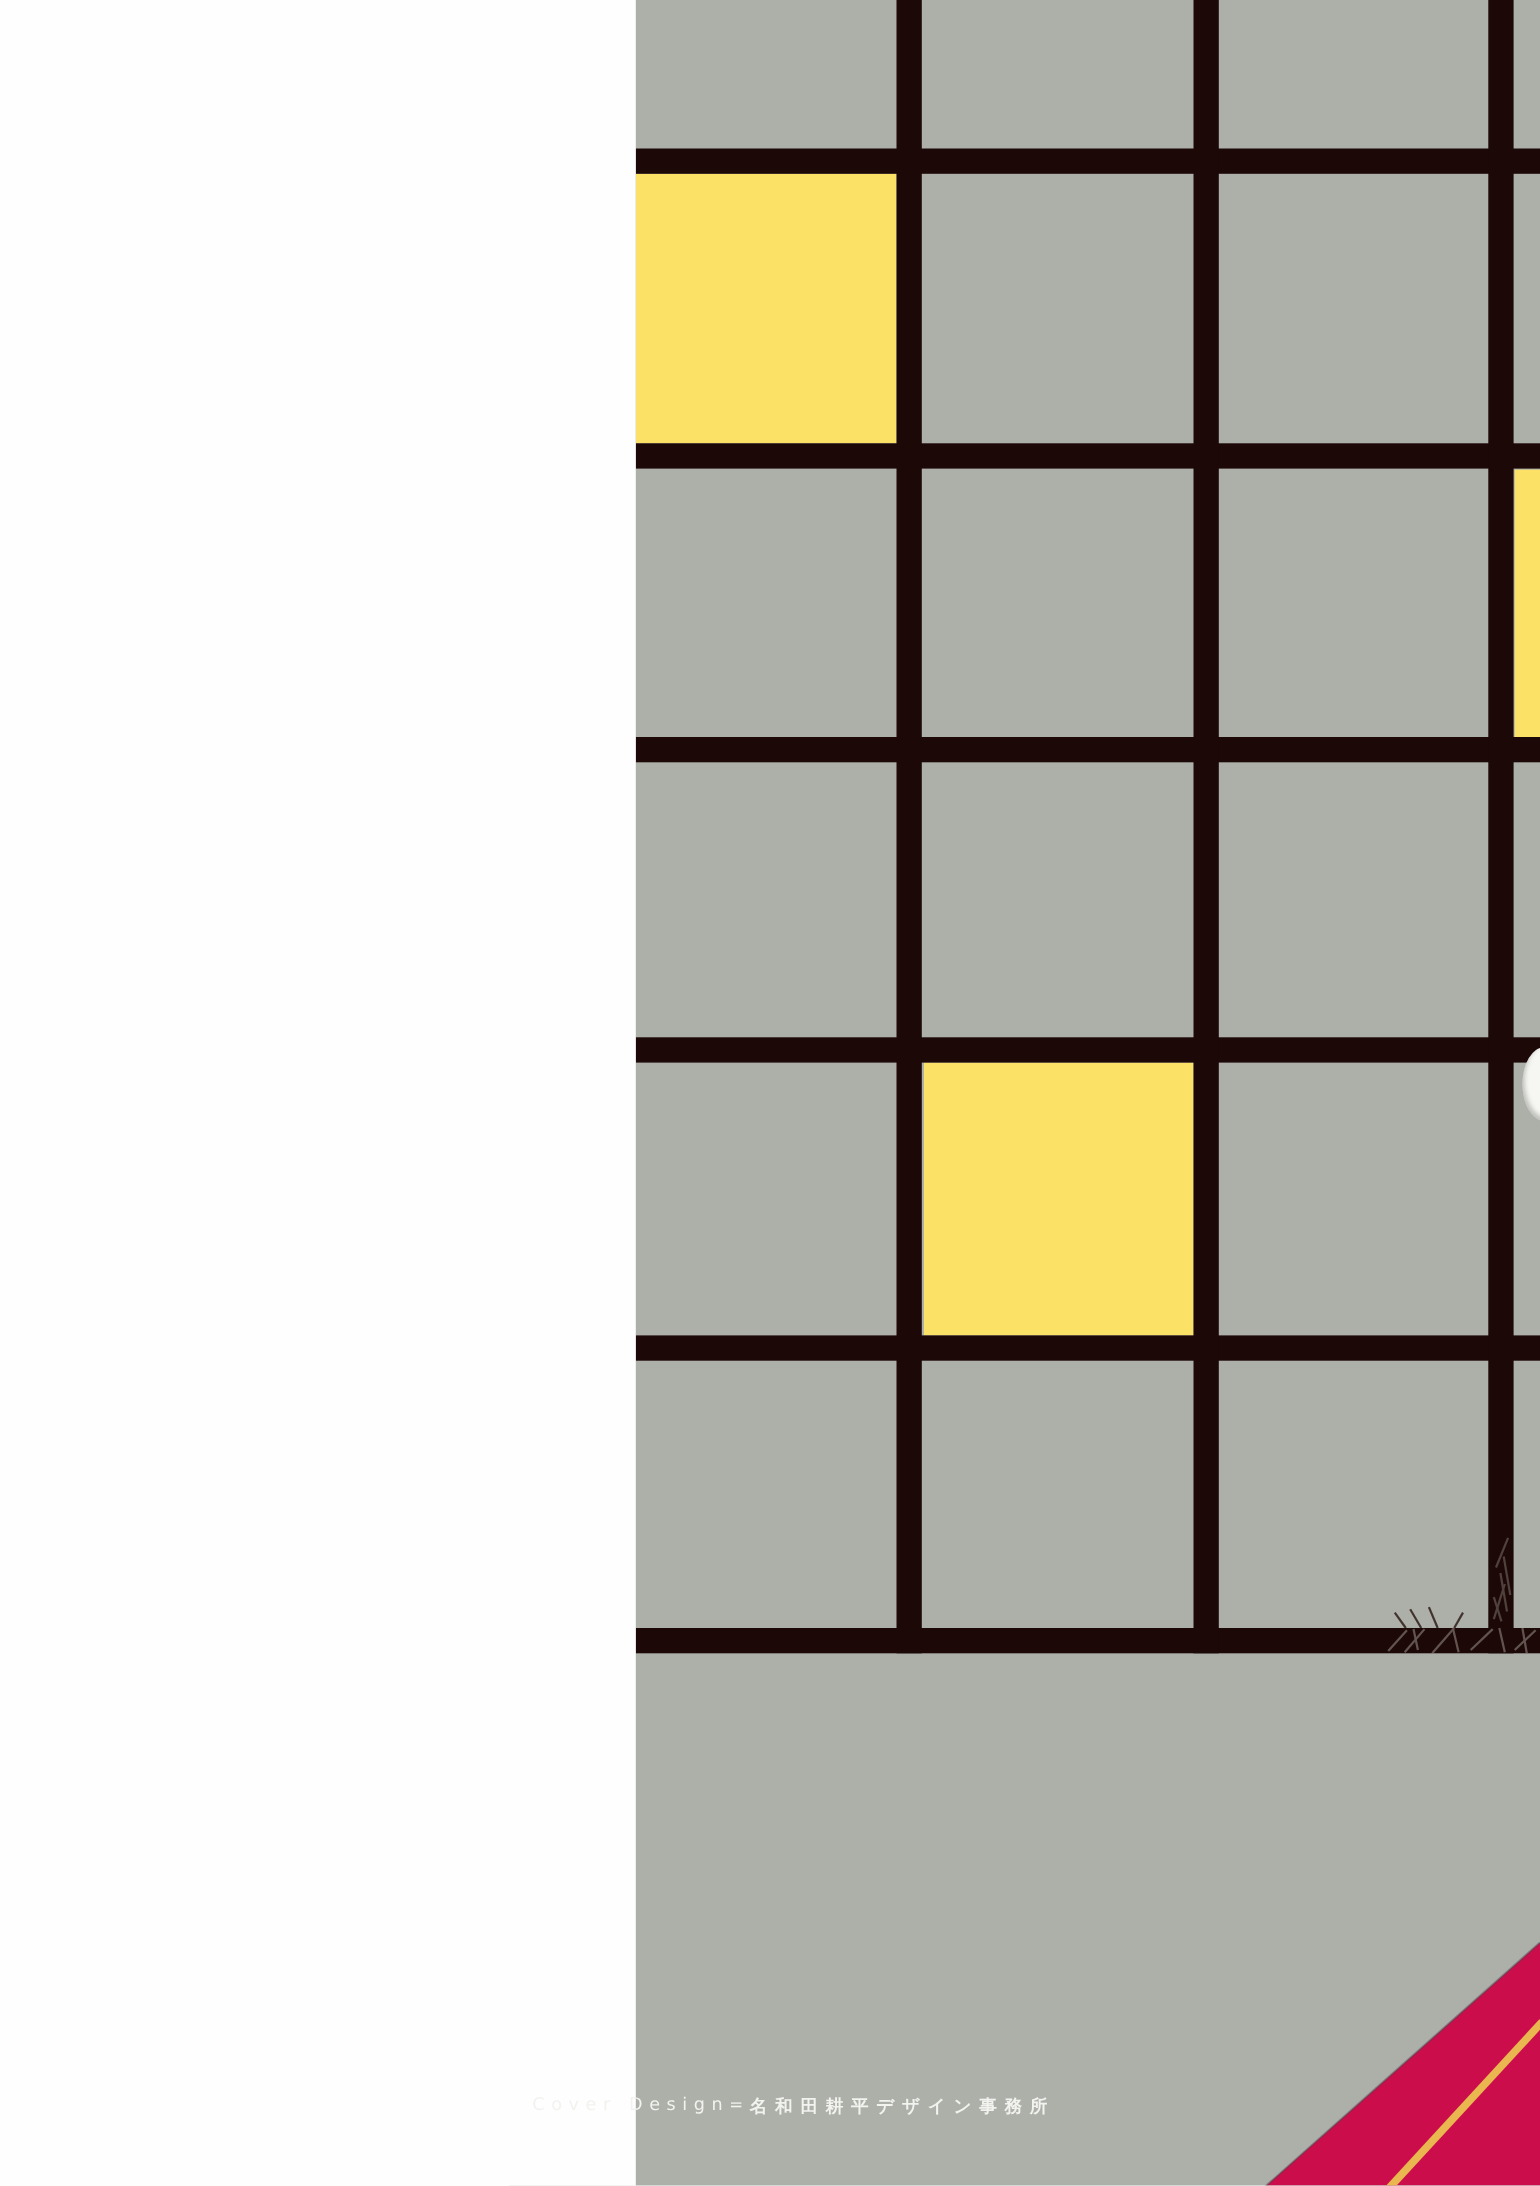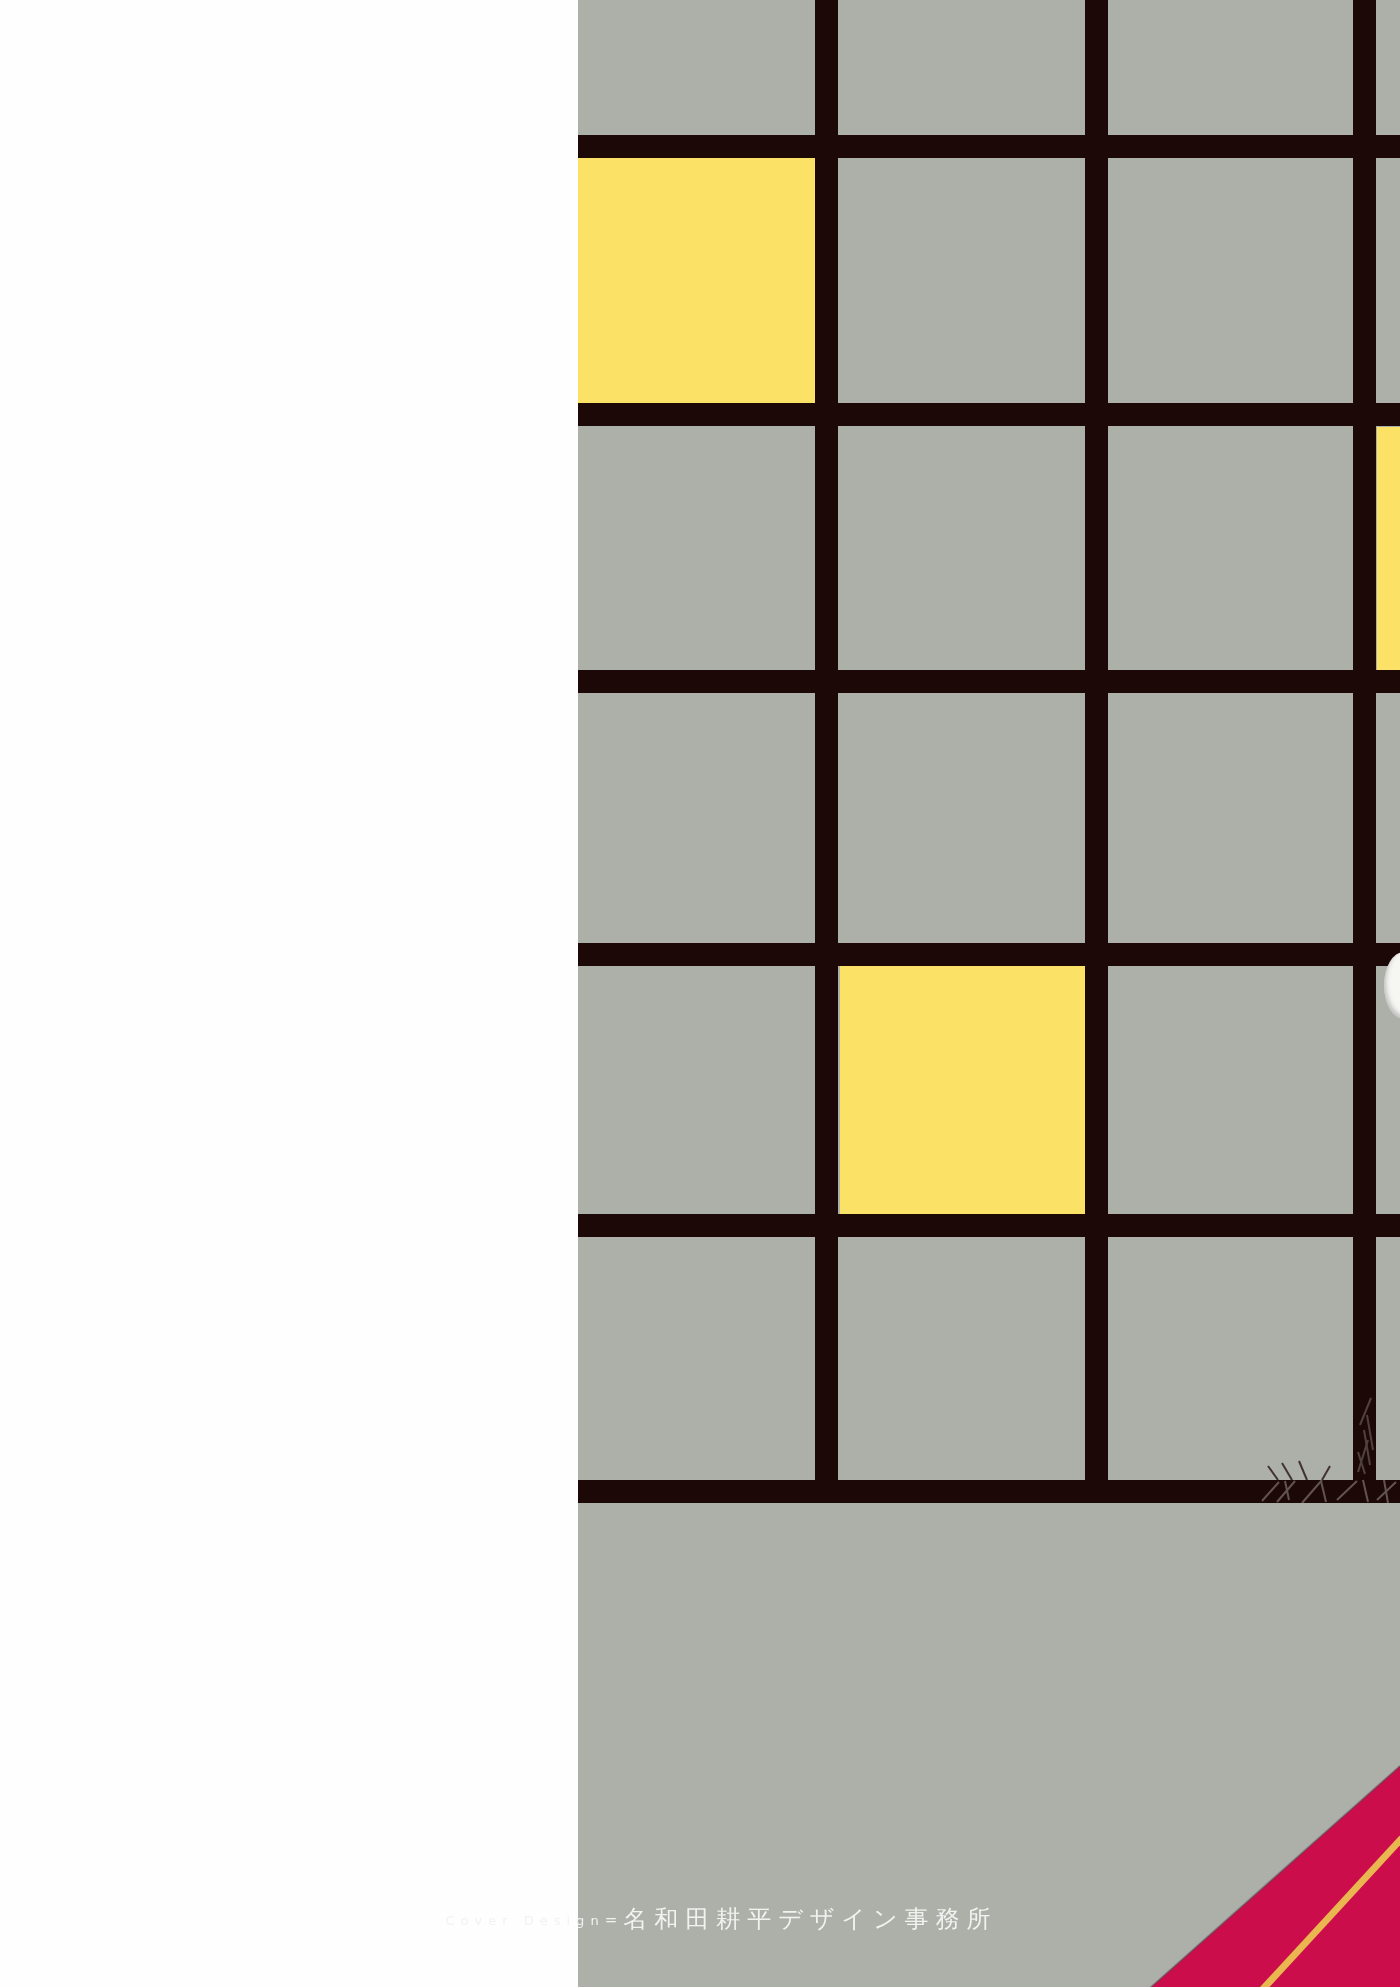--- a/index.html
+++ b/index.html
@@ -70,34 +70,35 @@
     position: absolute;
     left: 0; right: 0;
     top: 1903px;
     height: 40px;
     text-align: center;
     white-space: nowrap;
     color: var(--text_white);
     z-index: 5;
   }
   .credit-en {
-    font-size: 13px;
+    font-size: 16px;
     letter-spacing: 6px;
     vertical-align: 2px;
     margin-left: 43px;
   }
   .credit-eq {
     font-size: 15px;
     letter-spacing: 6px;
     vertical-align: 2px;
   }
   .credit-ja {
-    font-size: 24px;
+    font-size: 16px;
     letter-spacing: 7px;
     vertical-align: 0;
+    font-weight: bold;
   }
 </style>
 </head>
 <body>
 
 <div class="page">
 
   <div style="position:absolute;left:0;top:0;width:578px;height:1987px;"></div>
 
   <div class="cover">

